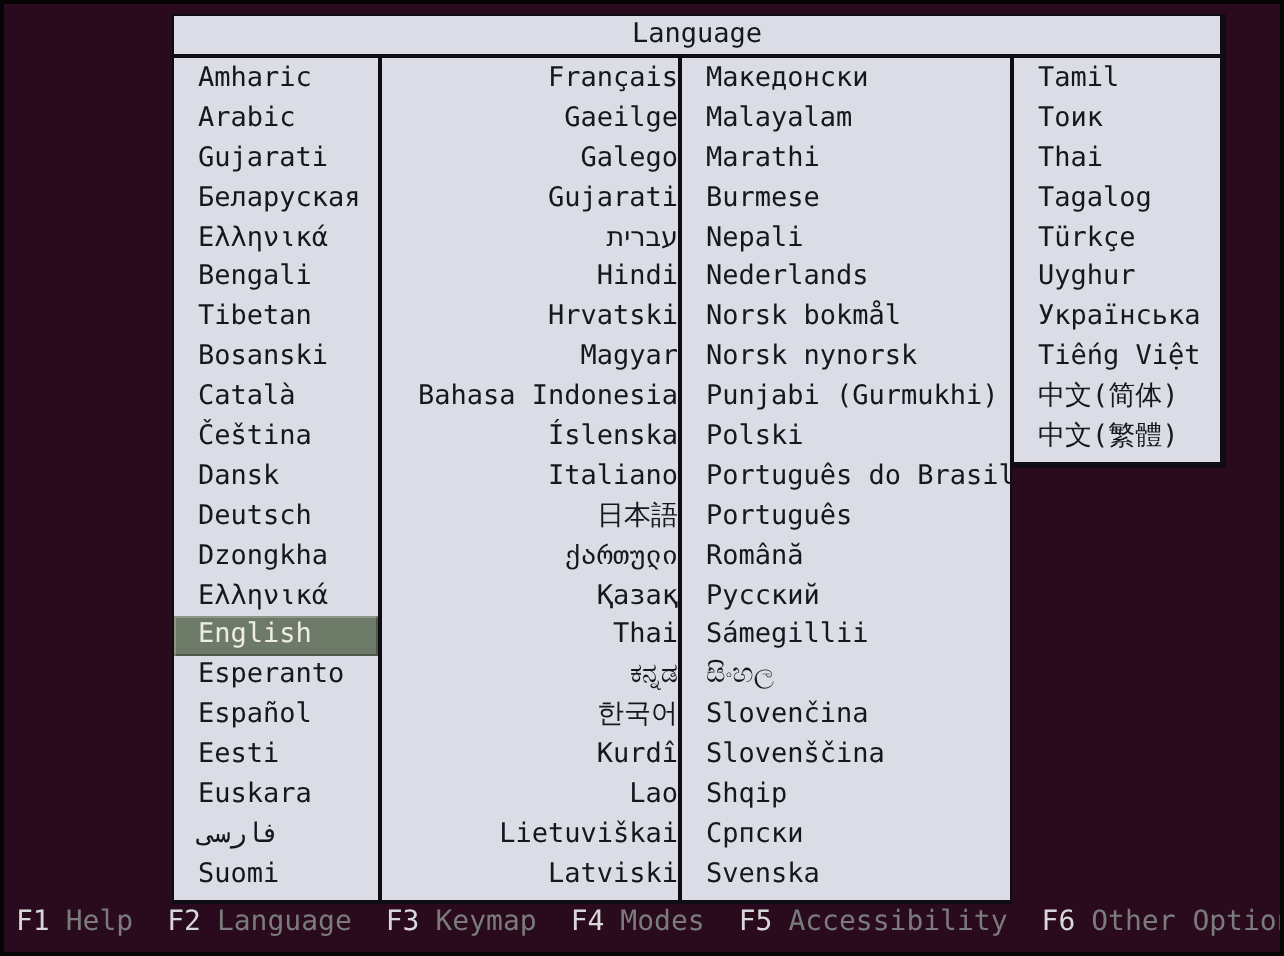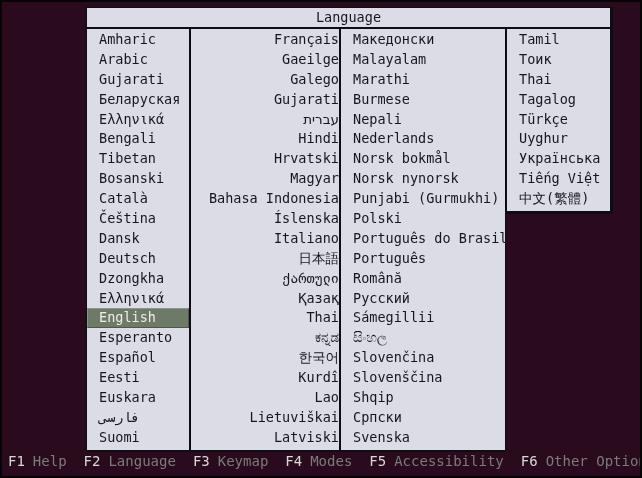--- a/index.html
+++ b/index.html
@@ -121,20 +121,21 @@
         </div>
       <div class="col col-4">
           <div class="item">Tamil</div>
           <div class="item">Тоик</div>
           <div class="item">Thai</div>
           <div class="item">Tagalog</div>
           <div class="item">Türkçe</div>
           <div class="item">Uyghur</div>
           <div class="item">Українська</div>
           <div class="item">Tiếng Việt</div>
+          <div class="item">中文(简体)</div>
           <div class="item">中文(繁體)</div>
         </div>
     </div>
   </div>
 
   <div class="fbar">
     <span class="fitem"><span class="fkey">F1</span><span class="flabel">Help</span></span>
     <span class="fitem"><span class="fkey">F2</span><span class="flabel">Language</span></span>
     <span class="fitem"><span class="fkey">F3</span><span class="flabel">Keymap</span></span>
     <span class="fitem"><span class="fkey">F4</span><span class="flabel">Modes</span></span>

